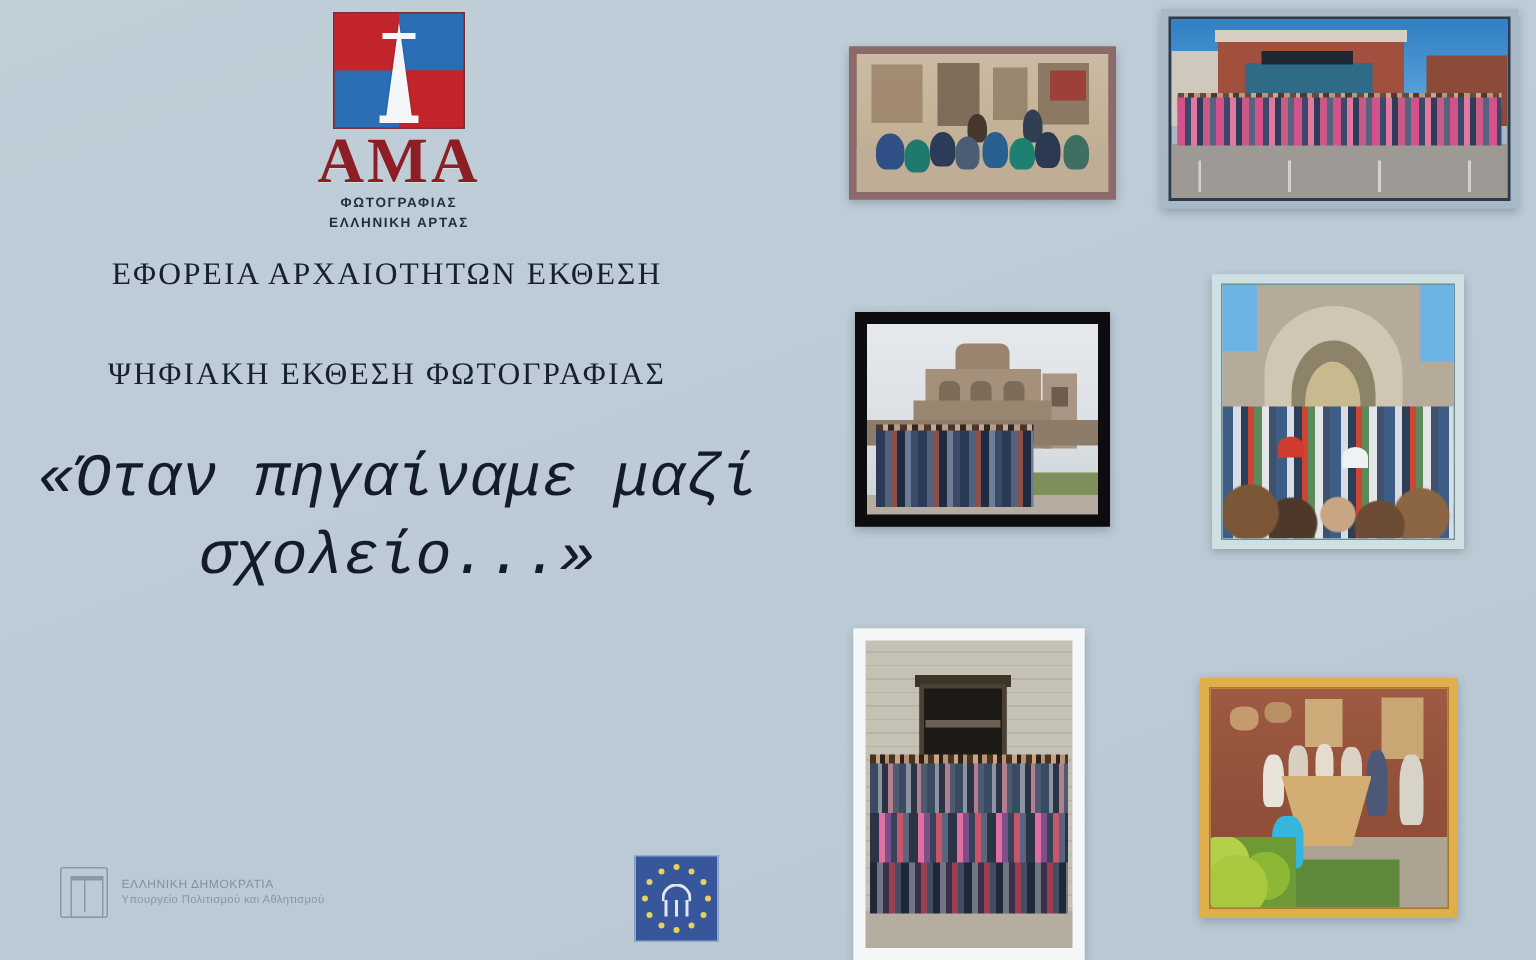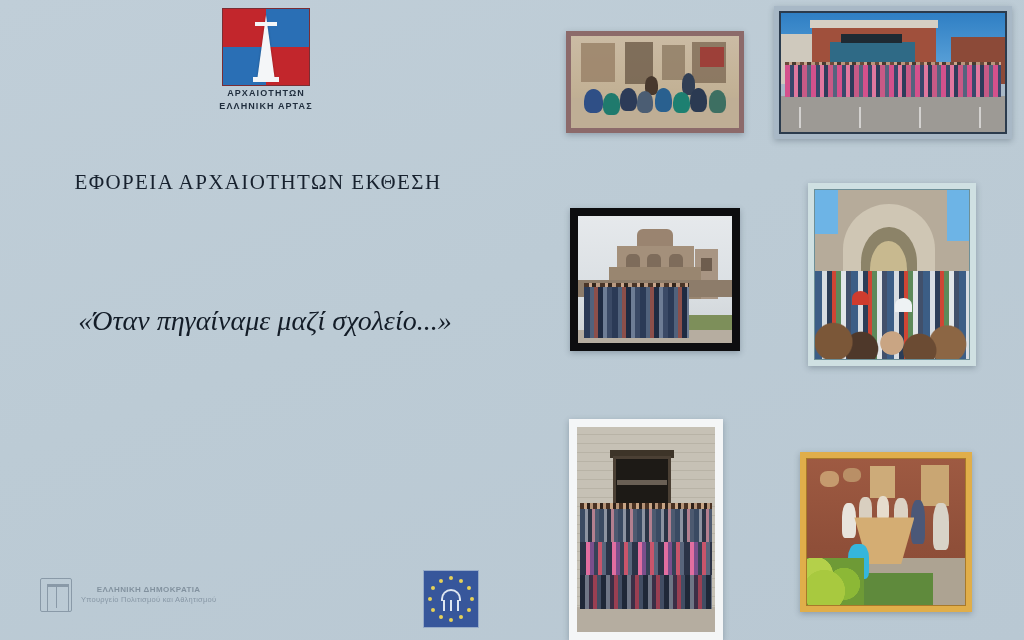--- a/index.html
+++ b/index.html
@@ -116,25 +116,26 @@
   }
   .heading-1 { top: 170px; }
   .heading-2 { top: 237px; }
 
   .exhibit-title {
     position: absolute;
     left: 0;
     top: 295px;
     width: 530px;
     text-align: center;
-    font-size: 28px;
+    font-size: 40px;
     line-height: 52px;
     font-style: italic;
     font-weight: 400;
     color: #131c27;
+    font-family: Liberation Mono, monospace;
   }
 
   
   .ministry {
     position: absolute;
     left: 40px;
     top: 578px;
     display: flex;
     align-items: center;
     gap: 9px;
@@ -160,24 +161,23 @@
     content: "";
     position: absolute;
     left: 15px; top: 5px;
     width: 1.1px; height: 24px;
     background: #4e6072;
   }
   .ministry-text { line-height: 1.35; }
   .ministry-line1 {
     font-family: "Liberation Sans", "DejaVu Sans", sans-serif;
     font-size: 8px;
-    font-weight: 700;
+    font-weight: 400;
     letter-spacing: .4px;
     color: #3d4d5e;
-    text-align: center;
   }
   .ministry-line2 {
     font-family: "Liberation Sans", "DejaVu Sans", sans-serif;
     font-size: 7.5px;
     font-weight: 400;
     letter-spacing: .25px;
     color: #46576a;
   }
 
   .eu-emblem {
@@ -397,25 +397,27 @@
   <div class="logo-block">
     <div class="logo-mark">
       <span class="logo-q q-tl"></span>
       <span class="logo-q q-tr"></span>
       <span class="logo-q q-bl"></span>
       <span class="logo-q q-br"></span>
       <span class="logo-obelisk"></span>
       <span class="logo-cross-h"></span>
       <span class="logo-base"></span>
     </div>
-    <div class="logo-sub">ΑΡΧΑΙΟΤΗΤΩΝ</div>
+    <div class="logo-ama">AMA</div>
+    <div class="logo-sub">ΦΩΤΟΓΡΑΦΙΑΣ</div>
     <div class="logo-sub">ΕΛΛΗΝΙΚΗ ΑΡΤΑΣ</div>
   </div>
 
   <div class="heading-1">ΕΦΟΡΕΙΑ ΑΡΧΑΙΟΤΗΤΩΝ ΕΚΘΕΣΗ</div>
+  <div class="heading-2">ΨΗΦΙΑΚΗ ΕΚΘΕΣΗ ΦΩΤΟΓΡΑΦΙΑΣ</div>
   <div class="exhibit-title">«Όταν πηγαίναμε μαζί σχολείο...»</div>
 
   <div class="ministry">
     <div class="ministry-emblem"></div>
     <div class="ministry-text">
       <div class="ministry-line1">ΕΛΛΗΝΙΚΗ ΔΗΜΟΚΡΑΤΙΑ</div>
       <div class="ministry-line2">Υπουργείο Πολιτισμού και Αθλητισμού</div>
     </div>
   </div>
 

